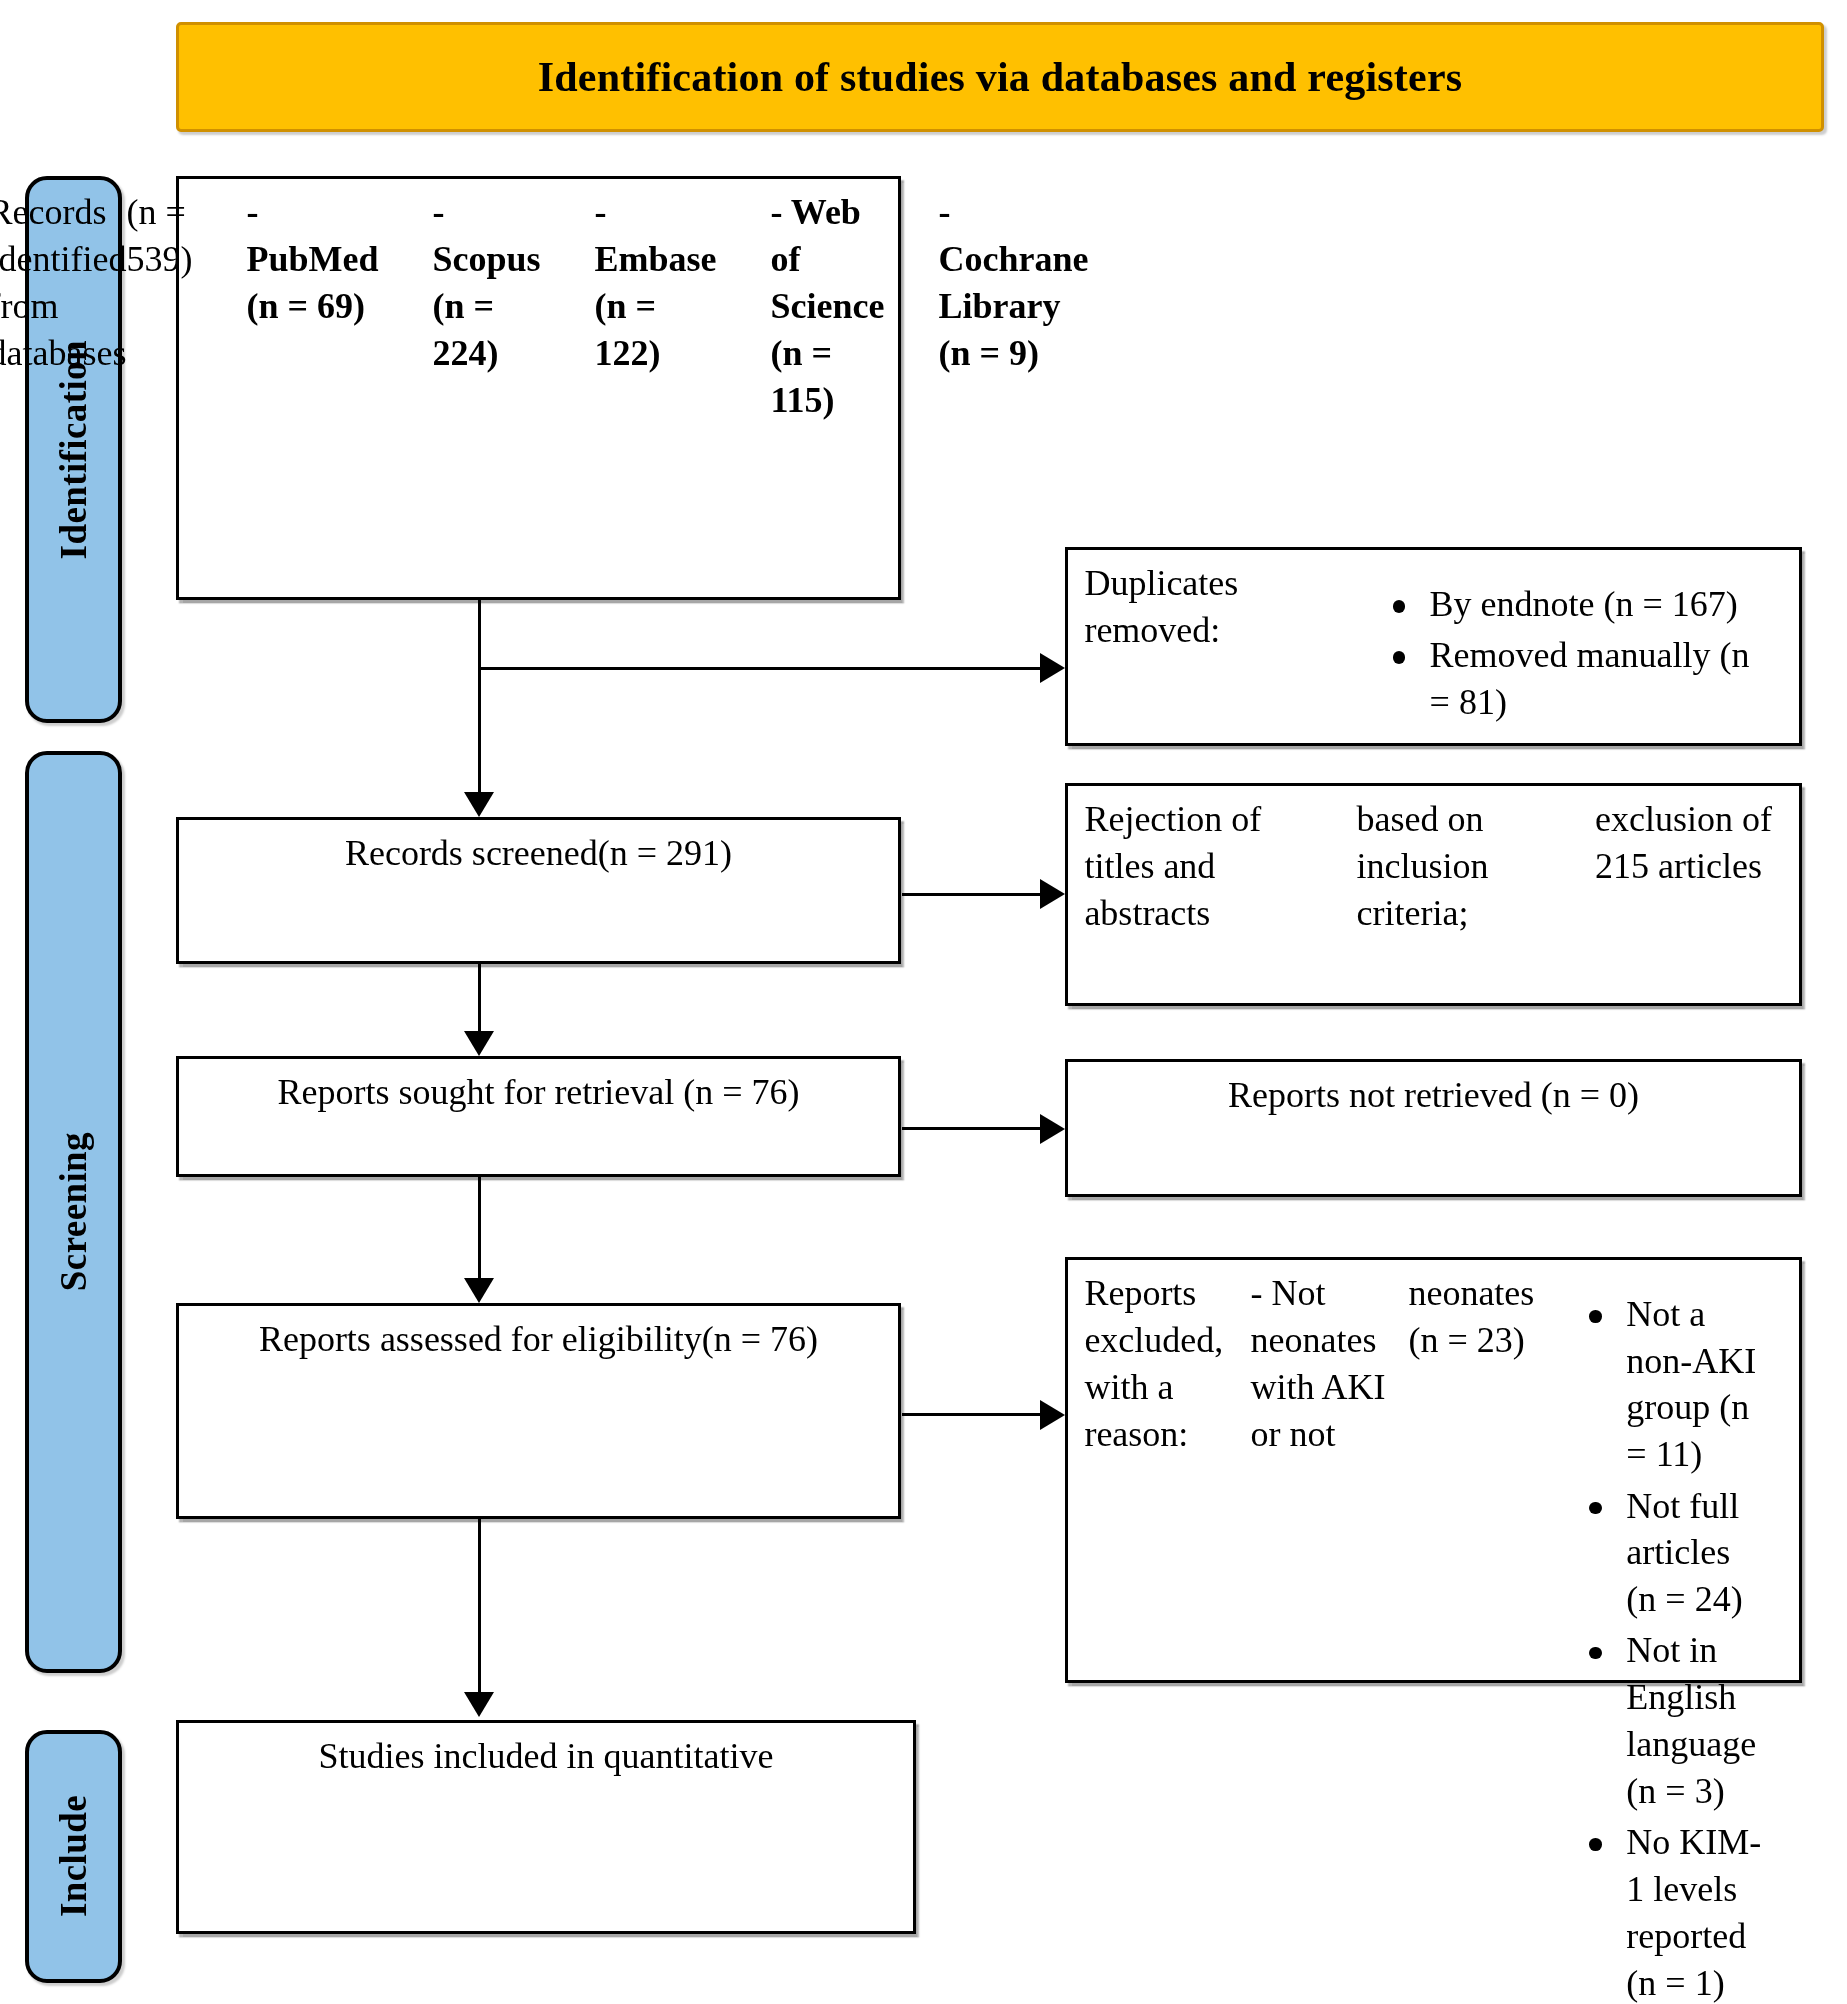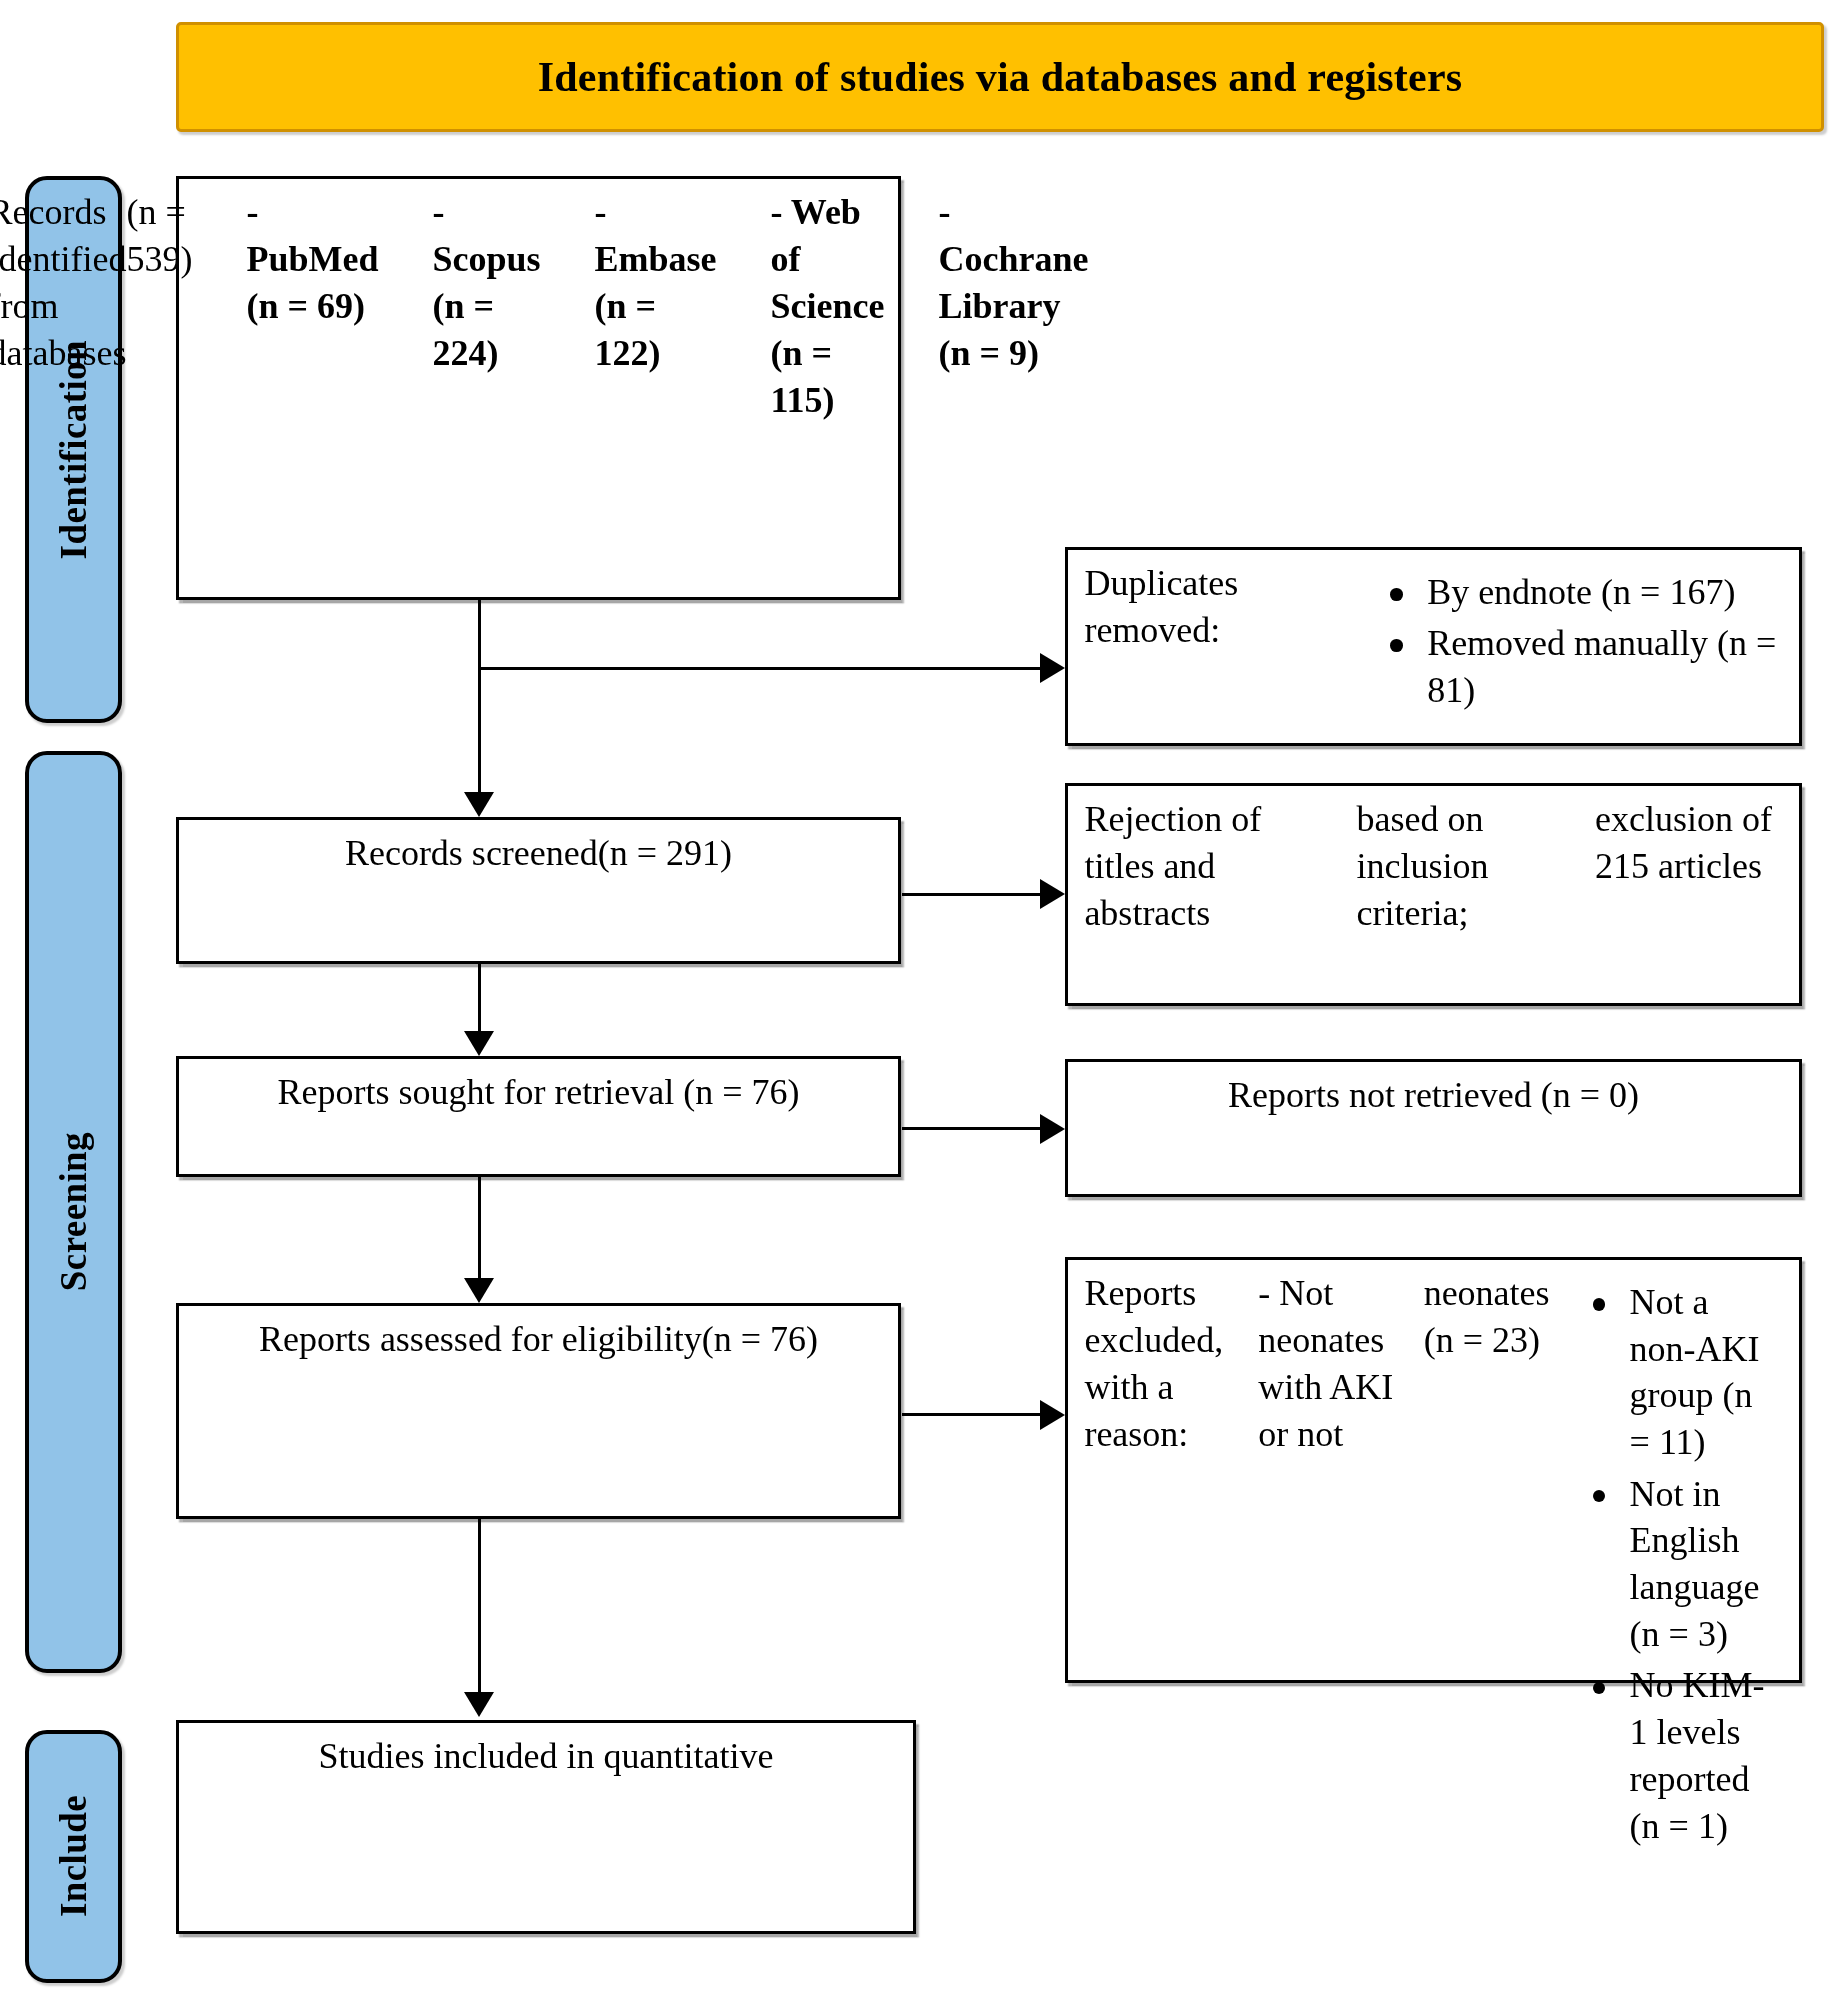--- a/index.html
+++ b/index.html
@@ -91,21 +91,21 @@
 
   .hang {
     display: block;
     padding-left: 54px;
     text-indent: 0;
     font-weight: bold;
   }
 
   ul.bullets {
     list-style: none;
-    margin: 4px;
+    margin: 16px;
     padding: 0 0 0 30px;
   }
   ul.bullets > li {
     position: relative;
     padding-left: 46px;
     font-size: 36px;
     line-height: 1.30;
     margin: 4.5px 0 0 0;
   }
   ul.bullets > li::before {
@@ -220,20 +220,21 @@
     <div class="box-text center">Reports assessed for eligibility</div>
     <div class="box-text center">(n = 76)</div>
   </div>
 
   <div class="box" id="box-excluded">
     <div class="box-text left">Reports excluded, with a reason:</div>
     <div class="box-text left">- Not neonates with AKI or not</div>
     <div class="box-text left">neonates (n = 23)</div>
     <ul class="bullets">
       <li>Not a non-AKI group (n = 11)</li>
+      <li>Not full articles (n = 24)</li>
       <li>Not in English language (n = 3)</li>
       <li>No KIM-1 levels reported (n = 1)</li>
     </ul>
   </div>
 
   <div class="box" id="box-included">
     <div class="box-text center">Studies included in quantitative</div>
   </div>
 
   <div class="vline" style="left:478px; top:600px; height:212px;"></div>

